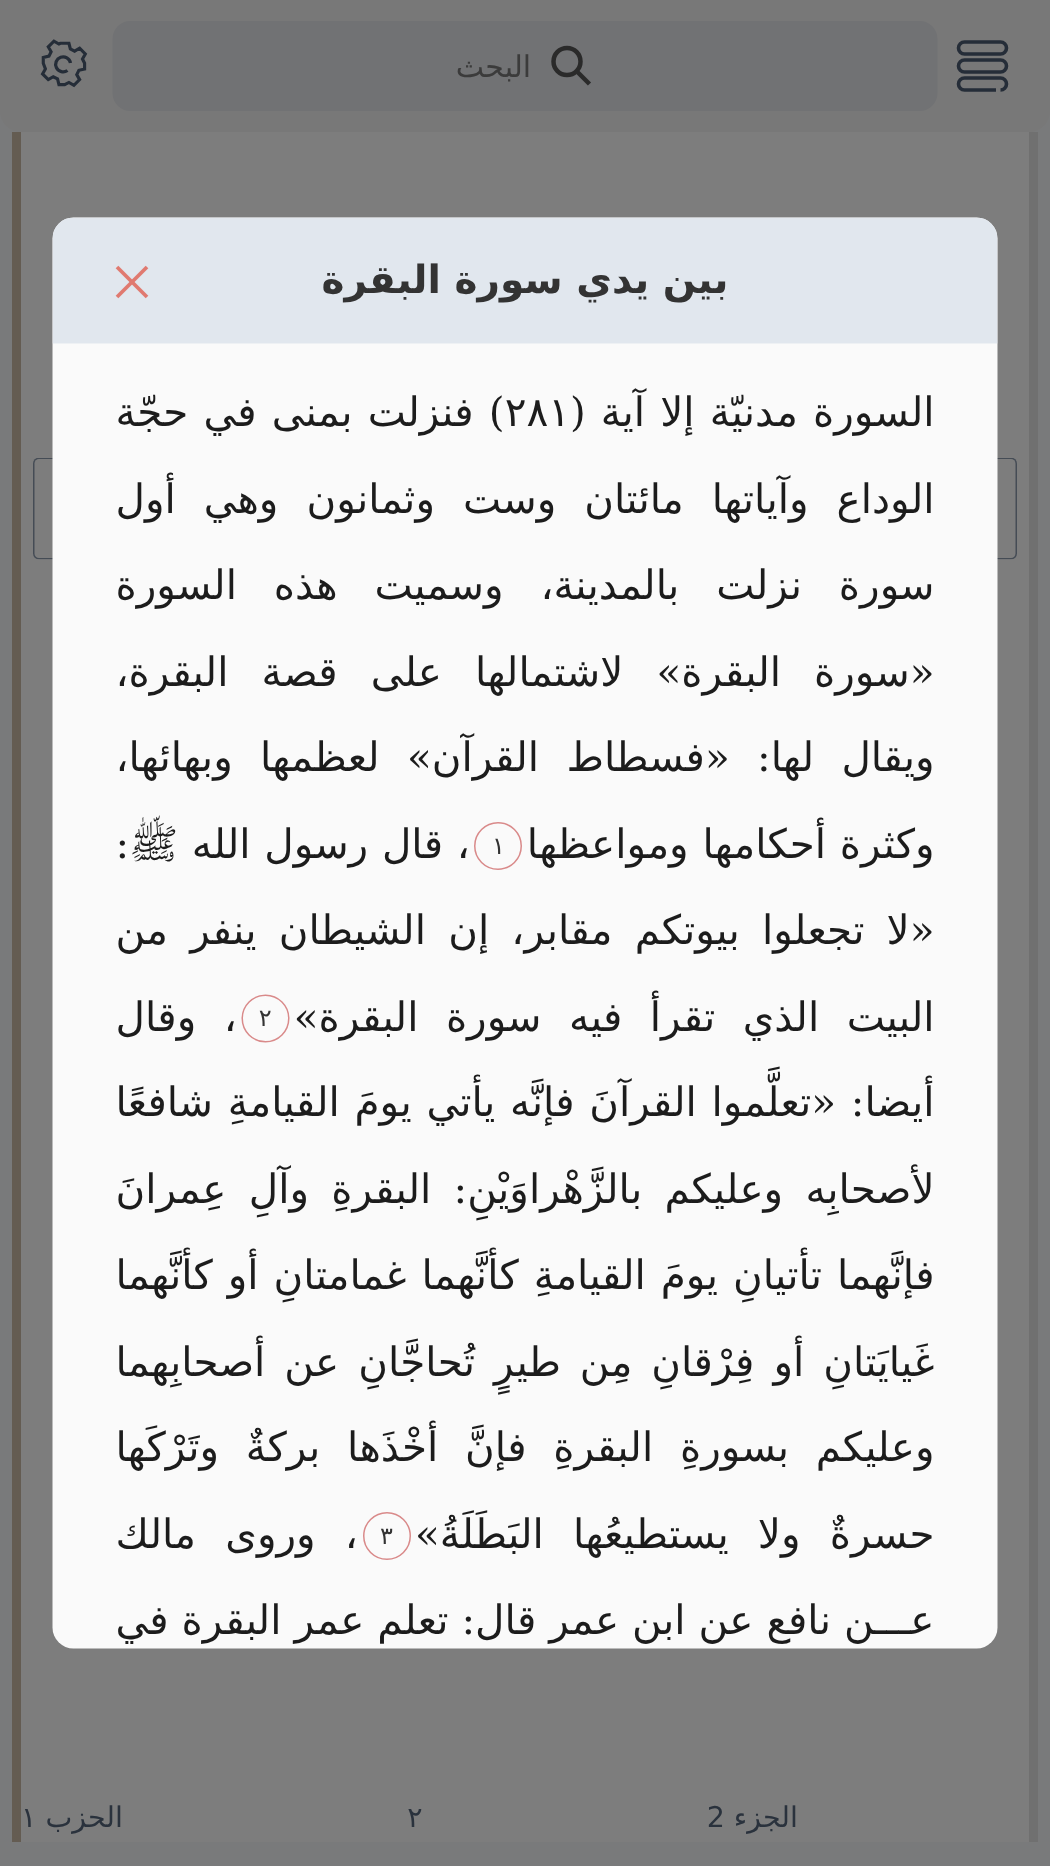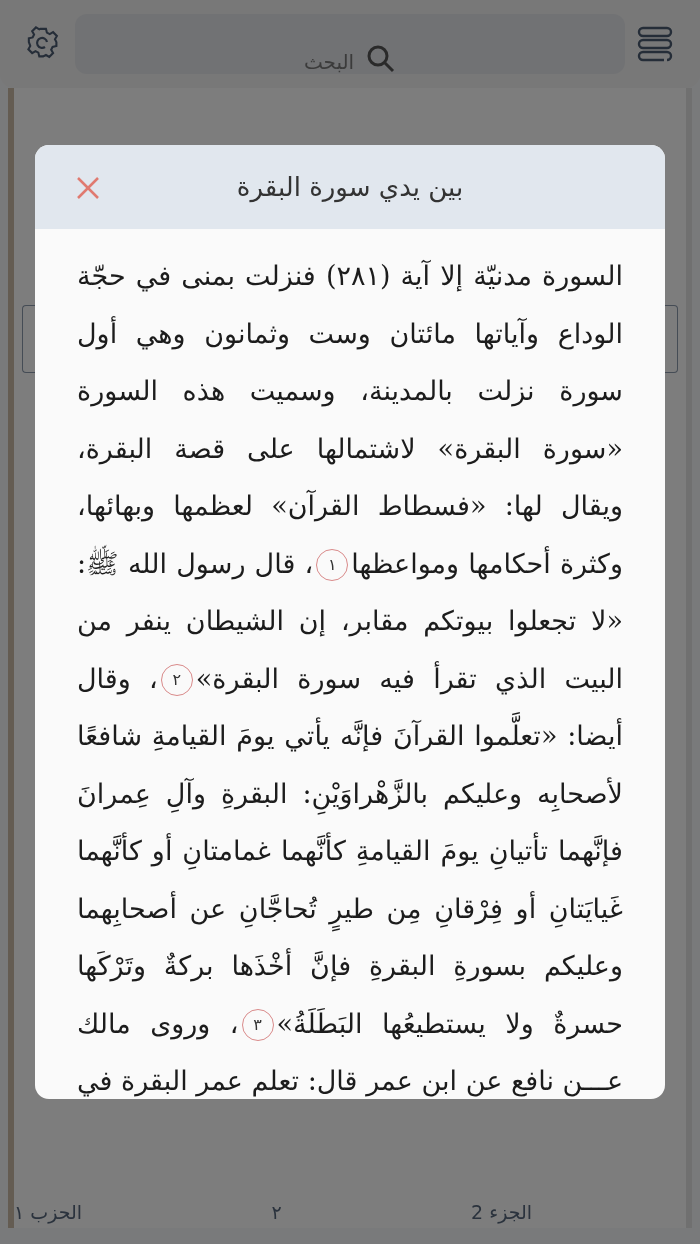--- a/index.html
+++ b/index.html
@@ -15,21 +15,21 @@
     background: #f3f4f6;
   }
   .topbar {
     position: absolute; left: 0; top: 0; width: 700px; height: 88px;
     background: #f0f0f0;
     border-radius: 0 0 14px 14px;
   }
   .search-box {
     position: absolute; left: 75px; top: 14px; width: 550px; height: 60px;
     background: #e2e4e8; border-radius: 12px;
-    display: flex; align-items: flex-end; justify-content: center; gap: 12px;
+    display: flex; align-items: center; justify-content: center; gap: 12px;
     direction: rtl;
   }
   .search-box .placeholder { font-size: 20px; color: #777; }
   .gear { position: absolute; left: 25px; top: 26px; width: 36px; height: 36px; }
   .menu { position: absolute; left: 636px; top: 26px; width: 38px; height: 36px; }
   .page-frame {
     position: absolute; left: 8px; top: 88px; width: 684px; height: 1140px;
     border-left: 6px solid #c8b8a4; border-right: 6px solid #e0e0e0;
     background: #fafafa;
   }
@@ -56,21 +56,21 @@
   .modal {
     position: absolute; left: 35px; top: 145px; width: 630px; height: 954px;
     background: #fafafa; border-radius: 14px; overflow: hidden;
   }
   .modal-header {
     height: 84px; background: #e1e7ee;
     position: relative;
     display: flex; align-items: center; justify-content: center;
   }
   .modal-title {
-    font-family: "DejaVu Sans", sans-serif; font-weight: normal;
+    font-family: "DejaVu Sans", sans-serif; font-weight: bold;
     font-size: 26px; color: #333; direction: rtl;
   }
   .close-btn {
     position: absolute; left: 38px; top: 28px; width: 30px; height: 30px;
     cursor: pointer;
   }
   .modal-body {
     padding: 18px 42px 0 42px;
     direction: rtl; text-align: justify;
     font-family: "DejaVu Serif", serif;

